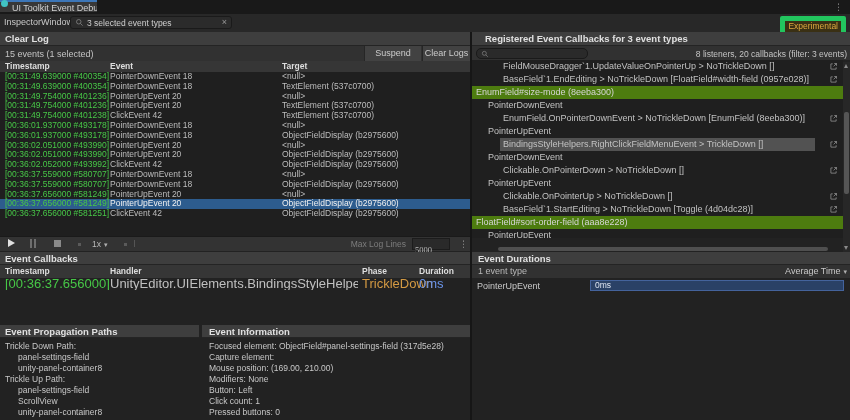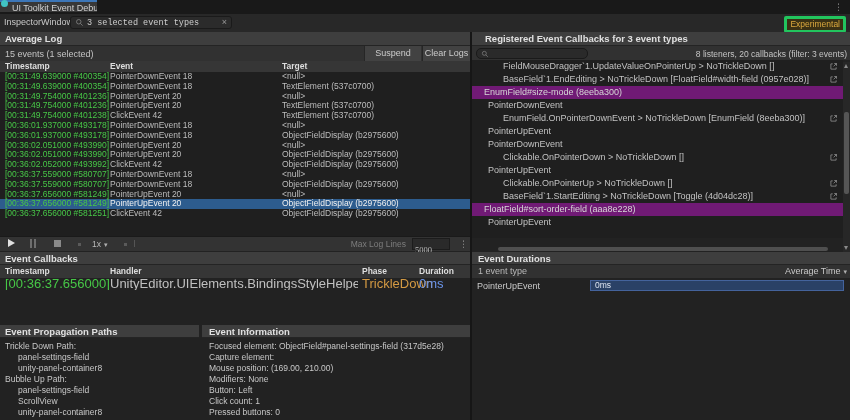--- a/index.html
+++ b/index.html
@@ -16,23 +16,23 @@
   .tabdot{left:1px;top:0;width:7px;height:7px;border-radius:50%;background:#41c4c4}
   .kebab{color:#9a9a9a;font-size:9px;line-height:12px}
 
   
   .toolbar{left:0;top:14px;width:850px;height:18px;background:#282828;border-bottom:1px solid #141414}
   .picker{left:4px;top:17px;font-size:9px;color:#c8c8c8}
   .caret{font-size:7px;color:#b0b0b0;padding-left:3px}
   .searchfield{left:70px;top:16px;width:162px;height:13px;background:#2b2b2b;border:1px solid #1a1a1a;
        border-radius:3px;display:flex;align-items:center;padding:0 4px;box-sizing:border-box}
   .searchfield input{flex:1;background:transparent;border:none;outline:none;color:#cfcfcf;
-       font-size:8.5px;font-family:Liberation Mono, monospace;padding:0 3px;min-width:0}
+       font-size:8.5px;font-family:Liberation Sans, sans-serif;padding:0 3px;min-width:0}
   .clearx{color:#9a9a9a;font-size:9px;line-height:11px;cursor:default}
-  .badge{right:4px;top:16px;height:11px;border:3px solid #22c55e;background:#3a3014;color:#dca93e;
+  .badge{right:4px;top:16px;height:11px;border:5px solid #22c55e;background:#3a3014;color:#dca93e;
        font-size:8.5px;line-height:11px;padding:0 3px;border-radius:2px}
 
   
   .sec-h{background:#3e3e3e;border-bottom:1px solid #242424;font-weight:bold;color:#e0e0e0;
        font-size:9.5px;box-sizing:border-box;padding-left:5px}
   .sub{background:#313131;font-size:9px;box-sizing:border-box}
 
   
   .lpanel{left:0;top:32px;width:470px;height:388px;background:#222}
   .lhead{left:0;top:32px;width:470px;height:14px;line-height:13px}
@@ -95,21 +95,21 @@
   .rhead{left:472px;top:32px;width:378px;height:14px;line-height:13px;padding-left:13px}
   .rsub{left:472px;top:46px;width:378px;height:14px}
   .rsearch{left:476px;top:48px;width:112px;height:11px;background:#2a2a2a;border:1px solid #1a1a1a;
        border-radius:5px;display:flex;align-items:center;padding-left:4px;box-sizing:border-box}
   .rsearch input{flex:1;background:transparent;border:none;outline:none;min-width:0;height:9px}
   .rsummary{right:3px;top:49px;font-size:8.5px;color:#c4c4c4}
 
   .tree{left:472px;top:60px;width:371px;height:178px;background:#1f1f1f;overflow:hidden}
   .tree-row{position:relative;height:13px;line-height:13px;font-size:9px;color:#c2c2c2;
        white-space:nowrap;box-sizing:border-box}
-  .tree-row.group{background:#701a75;color:#d6d6d6;padding-left:12px}
+  .tree-row.group{background:#4d7c0f;color:#d6d6d6;padding-left:4px}
   .tree-row.lvl1{padding-left:16px}
   .tree-row.lvl2{padding-left:31px;padding-right:18px;overflow:hidden}
   .tree-row.selected::before{content:"";position:absolute;left:28px;right:28px;top:0;bottom:0;background:#525252}
   .tree-row .t-label{position:relative}
   .tree-row .link{position:absolute;right:5px;top:2px;width:9px;height:9px}
 
   .hscroll{left:498px;top:247px;width:330px;height:4px;background:#4f4f4f;border-radius:2px}
   .vscroll{left:843px;top:62px;width:7px;height:190px;background:#272727}
   .vthumb{position:absolute;left:1px;top:50px;width:5px;height:82px;background:#555;border-radius:2px}
   .arr-up{position:absolute;left:1px;top:2px;width:0;height:0;border-left:2.5px solid transparent;
@@ -147,21 +147,21 @@
     <svg viewBox="0 0 12 12" width="9" height="9">
       <circle cx="5" cy="5" r="3" fill="none" stroke="#8a8a8a"></circle>
         <path d="M7.3 7.3 10.2 10.2" stroke="#8a8a8a"></path>
     </svg>
     <input value="3 selected event types" style="">
     <span class="clearx">×</span>
   </div>
   <div class="abs badge nosel">Experimental</div>
 
   <div class="abs lpanel"></div>
-  <div class="abs sec-h lhead nosel">Average Log</div>
+  <div class="abs sec-h lhead nosel">Clear Log</div>
   <div class="abs sub lsub"></div>
   <div class="abs lstatus nosel">15 events (1 selected)</div>
   <div class="abs tbtn" style="left:364px;width:57px">Suspend</div>
   <div class="abs tbtn" style="left:422px;width:48px">Clear Logs</div>
 
   <div class="abs logheadrow">
     <span class="col-ts">Timestamp</span>
     <span class="col-ev">Event</span>
     <span class="col-tg">Target</span>
   </div>
@@ -278,21 +278,21 @@
   </div>
 
   <div class="abs sec-h prophead nosel">Event Propagation Paths</div>
   <div class="abs sec-h infohead nosel">Event Information</div>
   <div class="abs vsplit"></div>
 
   <div class="abs proplines">
     <div>Trickle Down Path:</div>
     <div class="ind">panel-settings-field</div>
     <div class="ind">unity-panel-container8</div>
-    <div>Bubble Up Path:</div>
+    <div>Trickle Up Path:</div>
     <div class="ind">panel-settings-field</div>
     <div class="ind">ScrollView</div>
     <div class="ind">unity-panel-container8</div>
   </div>
 
   <div class="abs infolines">
     <div>Focused element: ObjectField#panel-settings-field (317d5e28)</div>
     <div>Capture element:</div>
     <div>Mouse position: (169.00, 210.00)</div>
     <div>Modifiers: None</div>
@@ -327,20 +327,25 @@
             <path d="M10 2 6.2 5.8" stroke="#969696"></path>
           </svg></span></div>
     <div class="tree-row group"><span class="t-label">EnumField#size-mode (8eeba300)</span></div>
     <div class="tree-row lvl1"><span class="t-label">PointerDownEvent</span></div>
     <div class="tree-row lvl2"><span class="t-label">EnumField.OnPointerDownEvent &gt; NoTrickleDown [EnumField (8eeba300)]</span><span class="link"><svg viewBox="0 0 12 12" width="9" height="9">
             <path d="M5 2.5H2.5v7h7V7" fill="none" stroke="#969696"></path>
             <path d="M7 2h3v3" fill="none" stroke="#969696"></path>
             <path d="M10 2 6.2 5.8" stroke="#969696"></path>
           </svg></span></div>
     <div class="tree-row lvl1"><span class="t-label">PointerUpEvent</span></div>
+    <div class="tree-row lvl2 selected"><span class="t-label">BindingsStyleHelpers.RightClickFieldMenuEvent &gt; TrickleDown []</span><span class="link"><svg viewBox="0 0 12 12" width="9" height="9">
+            <path d="M5 2.5H2.5v7h7V7" fill="none" stroke="#969696"></path>
+            <path d="M7 2h3v3" fill="none" stroke="#969696"></path>
+            <path d="M10 2 6.2 5.8" stroke="#969696"></path>
+          </svg></span></div>
     <div class="tree-row lvl1"><span class="t-label">PointerDownEvent</span></div>
     <div class="tree-row lvl2"><span class="t-label">Clickable.OnPointerDown &gt; NoTrickleDown []</span><span class="link"><svg viewBox="0 0 12 12" width="9" height="9">
             <path d="M5 2.5H2.5v7h7V7" fill="none" stroke="#969696"></path>
             <path d="M7 2h3v3" fill="none" stroke="#969696"></path>
             <path d="M10 2 6.2 5.8" stroke="#969696"></path>
           </svg></span></div>
     <div class="tree-row lvl1"><span class="t-label">PointerUpEvent</span></div>
     <div class="tree-row lvl2"><span class="t-label">Clickable.OnPointerUp &gt; NoTrickleDown []</span><span class="link"><svg viewBox="0 0 12 12" width="9" height="9">
             <path d="M5 2.5H2.5v7h7V7" fill="none" stroke="#969696"></path>
             <path d="M7 2h3v3" fill="none" stroke="#969696"></path>

